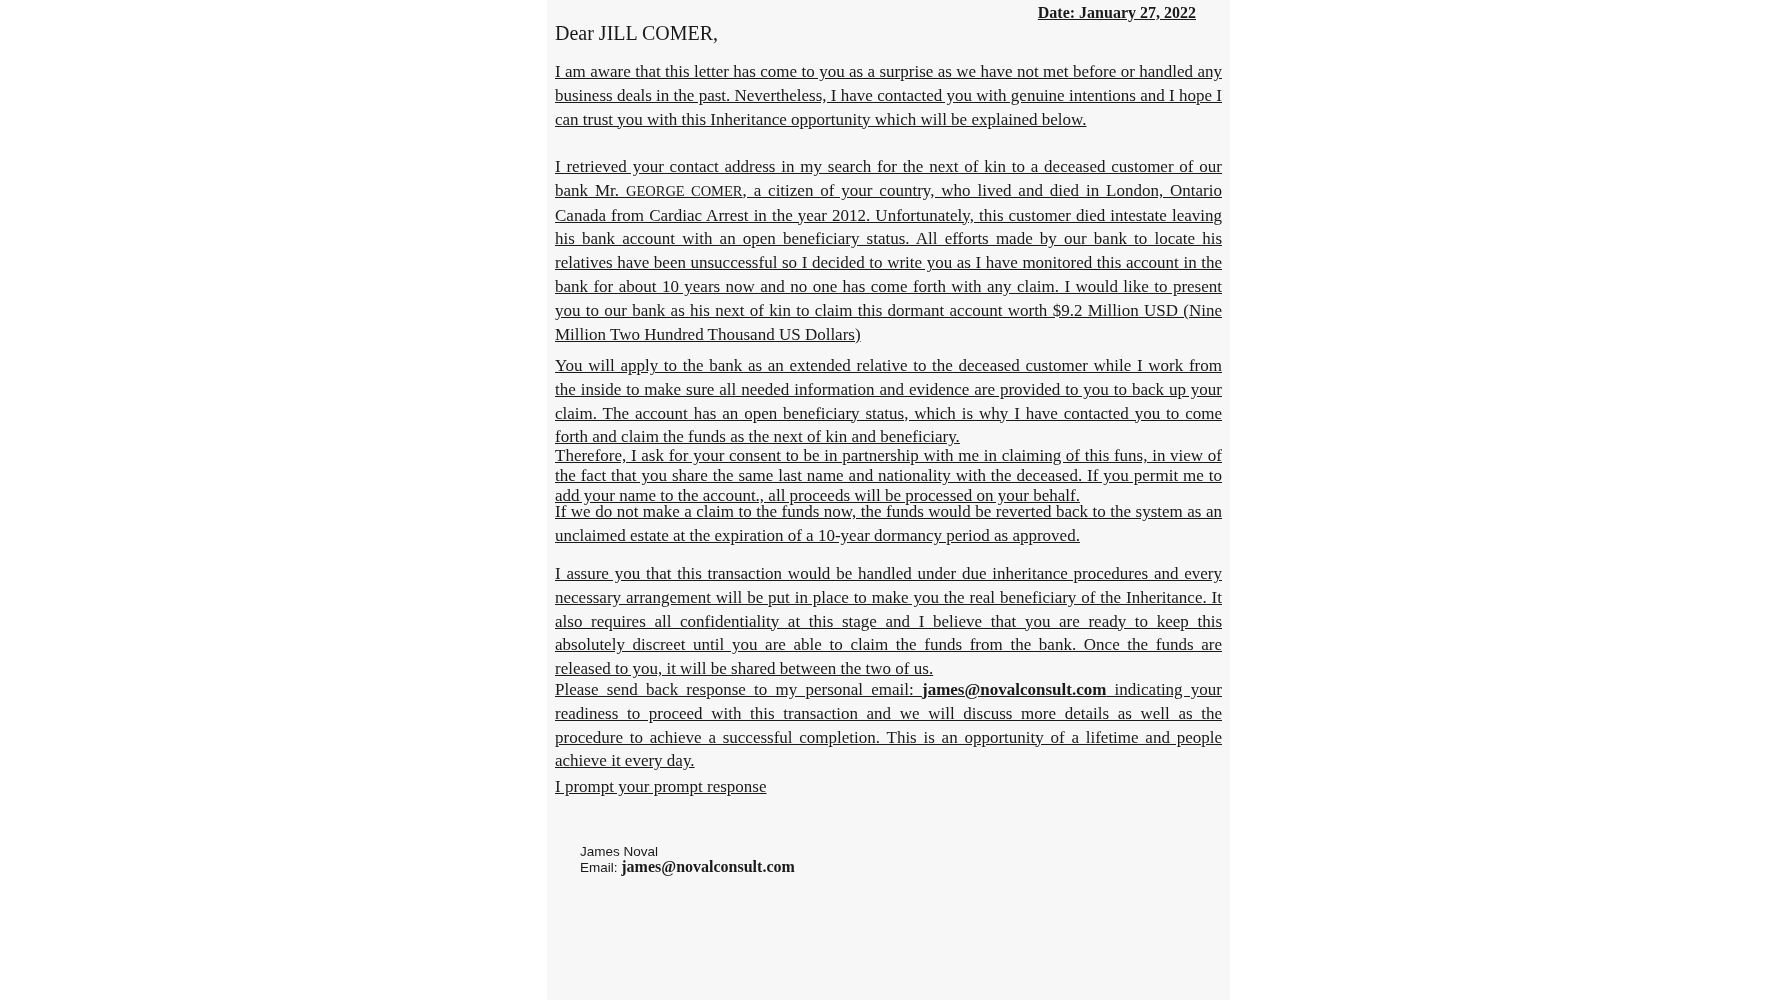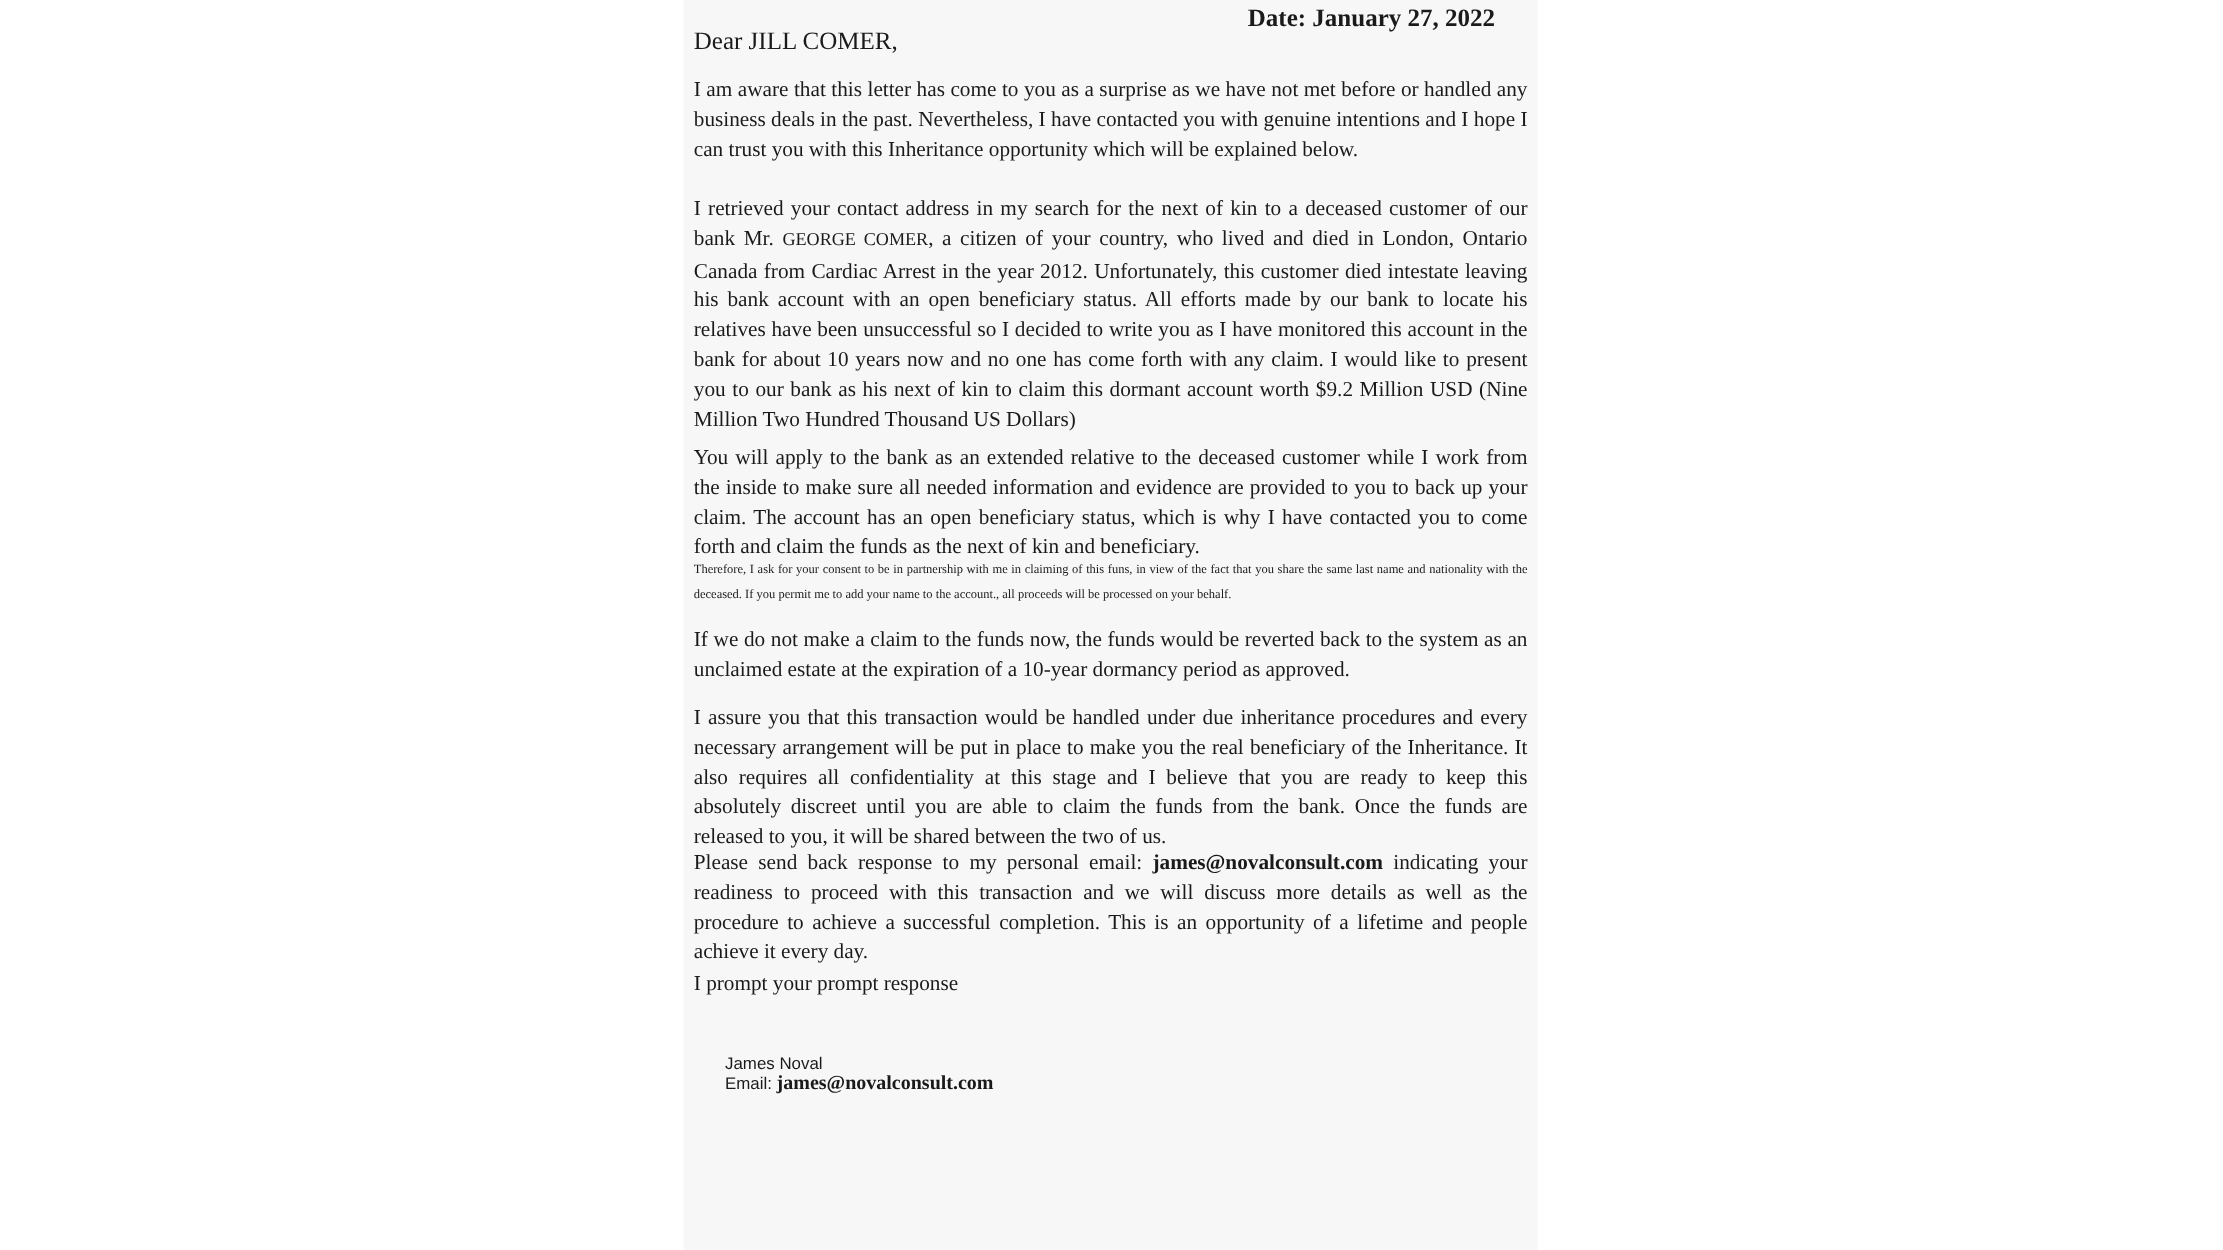--- a/index.html
+++ b/index.html
@@ -3,24 +3,24 @@
 <meta charset="utf-8">
 <style>
   html, body { margin: 0; padding: 0; background: #ffffff; }
   body { width: 1778px; height: 1000px; position: relative; overflow: hidden; }
   .page {
     position: absolute; left: 547px; top: 0; width: 683px; height: 1000px;
     background: #f7f7f8;
     font-family: "Liberation Serif", serif; color: #1a1a1a;
     box-sizing: border-box; padding: 0 8px 0 8px;
   }
-  .date { position: absolute; right: 34px; top: 4px; font-weight: bold; font-size: 20px; }
+  .date { position: absolute; right: 34px; top: 4px; font-weight: bold; font-size: 16px; text-decoration: underline; }
   .greeting { position: absolute; left: 8px; top: 22px; font-size: 20px; }
-  .para { position: absolute; left: 8px; right: 8px; font-size: 17px; line-height: 23.8px; text-align: justify; }
-  .small { font-size: 10px; line-height: 20px; }
+  .para { position: absolute; left: 8px; right: 8px; font-size: 17px; line-height: 23.8px; text-align: justify; text-decoration: underline; }
+  .small { font-size: 17px; line-height: 20px; }
   .caps { font-size: 14.5px; }
   .bold { font-weight: bold; }
   .sig-name, .sig-email-label { font-family: "Liberation Sans", sans-serif; font-size: 13.5px; }
   .sig { position: absolute; left: 8px; margin-left: 25px; }
 </style>
 </head>
 <body>
 
 <div class="page">
   <div class="date">Date: January 27, 2022</div>

